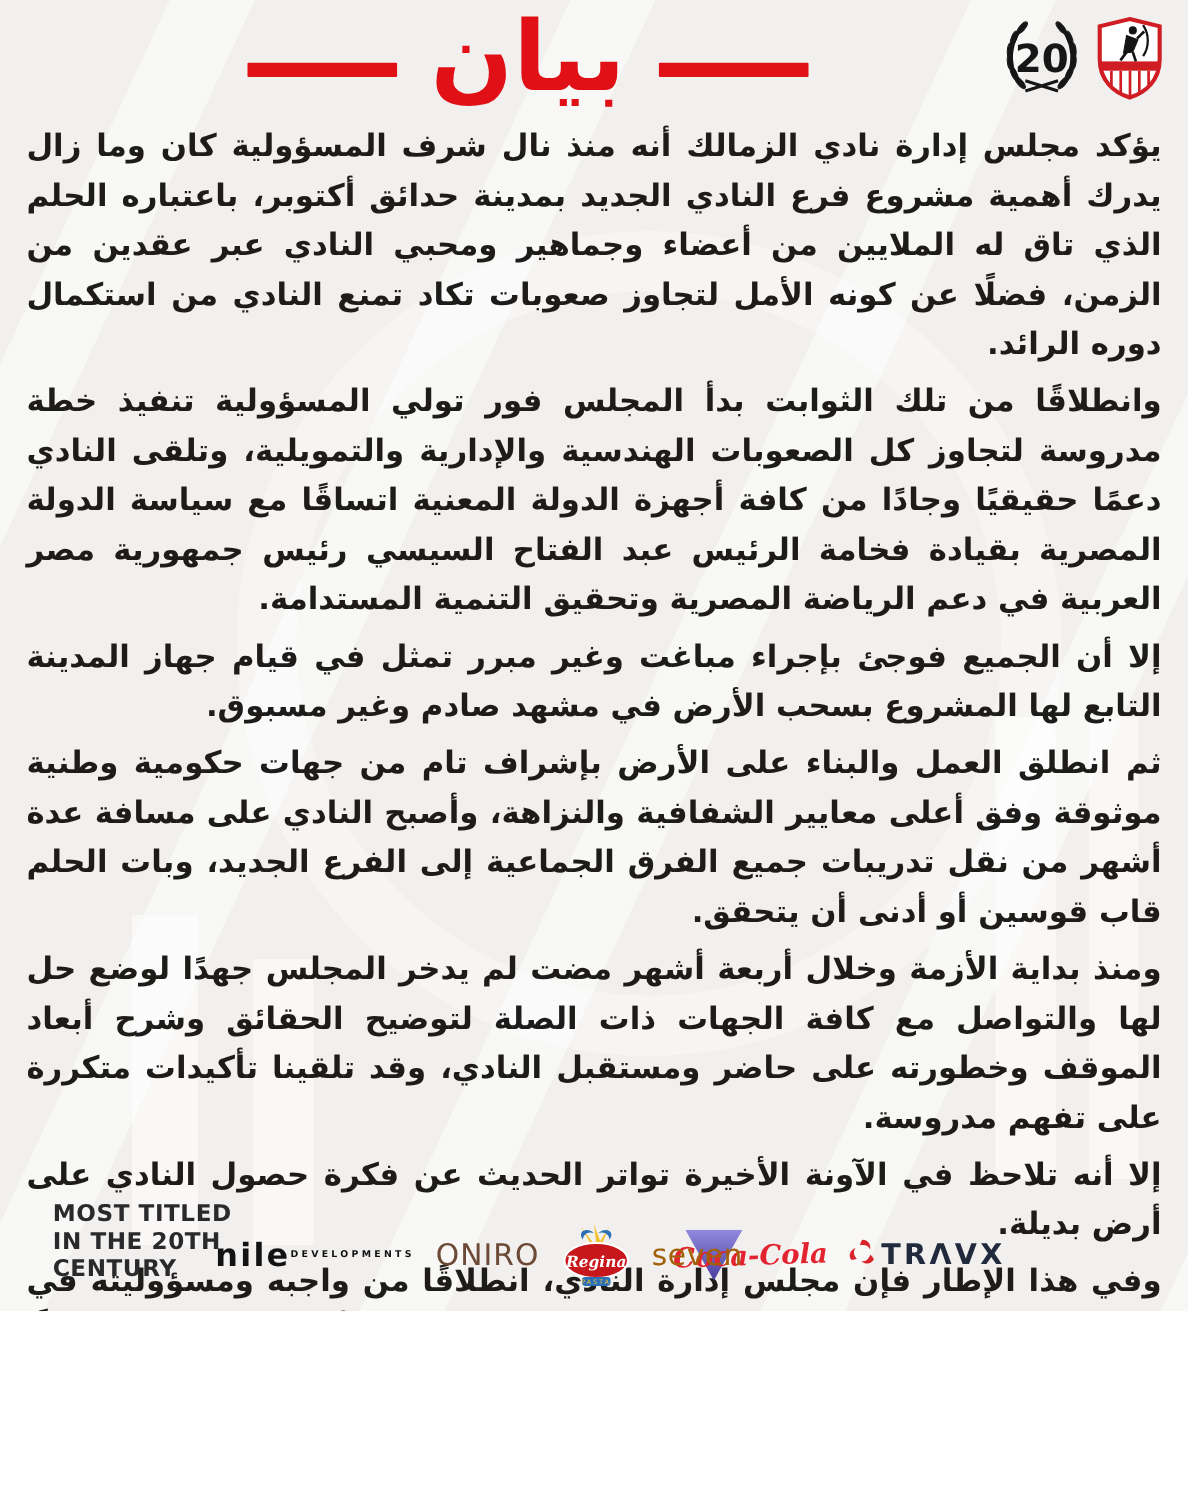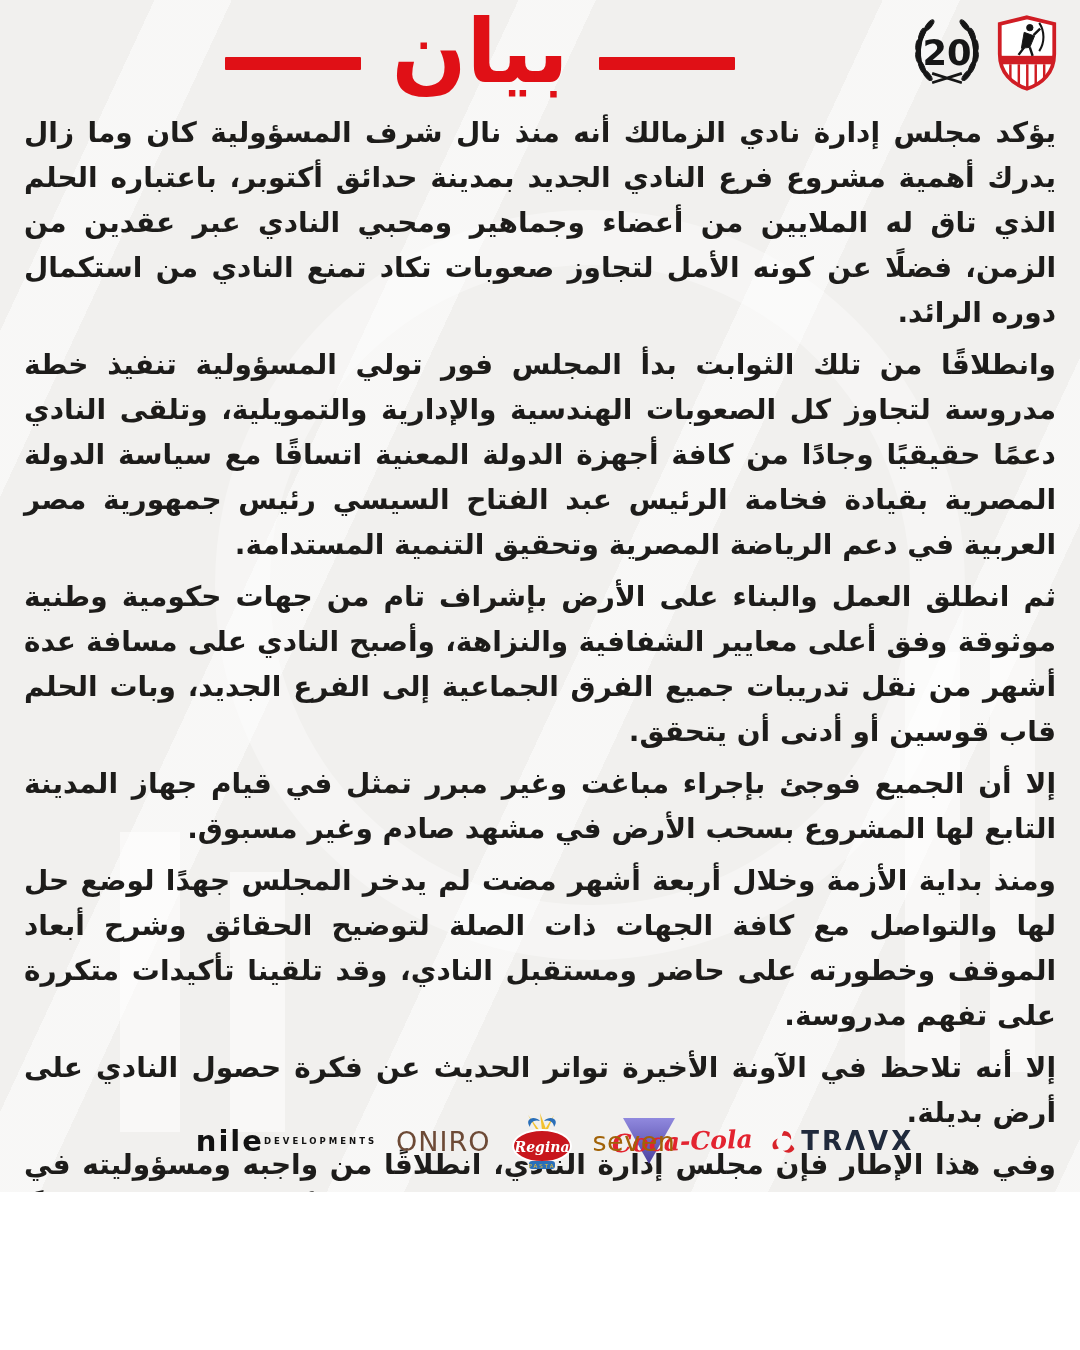--- a/index.html
+++ b/index.html
@@ -43,21 +43,21 @@
   .nile .l1{font-size:29px;font-weight:800;letter-spacing:2px;color:#121212;
     line-height:26px;}
   .nile .l2{font-size:8.5px;font-weight:bold;letter-spacing:3px;color:#121212;}
   .oniro{font-size:27px;font-weight:400;letter-spacing:1px;color:#6d4a36;}
   .seven{position:relative;width:94px;height:56px;}
   .seven .tri{position:absolute;left:30px;top:5px;}
   .seven .txt{position:absolute;left:0;top:13px;font-size:27px;
     font-weight:normal;color:#a16207;z-index:2;letter-spacing:.5px;}
   .coke{font-family:"DejaVu Serif",serif;font-style:italic;font-weight:bold;
     font-size:25px;color:#e32330;transform:rotate(-2deg);white-space:nowrap;}
-  .travx{display:flex;align-items:flex-end;gap:4px;}
+  .travx{display:flex;align-items:flex-start;gap:4px;}
   .travx .txt{font-size:26px;font-weight:800;letter-spacing:3px;color:#202a3c;}
 </style>
 </head>
 <body>
 
 <div class="canvas">
 
   <div class="bg-stripes"></div>
   <div class="wm-circle"></div>
   <div class="wm-bar" style="left:120px;bottom:60px;width:60px;height:300px;"></div>
@@ -118,28 +118,33 @@
             <path d="M40 22 L47 15 M30 35 L24 43 M36 35 L39 44" stroke-width="2.6" fill="none"></path>
           </g>
         </g>
       </svg>
     </div>
   </div>
 
   <div class="statement">
     <p>يؤكد مجلس إدارة نادي الزمالك أنه منذ نال شرف المسؤولية كان وما زال يدرك أهمية مشروع فرع النادي الجديد بمدينة حدائق أكتوبر، باعتباره الحلم الذي تاق له الملايين من أعضاء وجماهير ومحبي النادي عبر عقدين من الزمن، فضلًا عن كونه الأمل لتجاوز صعوبات تكاد تمنع النادي من استكمال دوره الرائد.</p>
     <p>وانطلاقًا من تلك الثوابت بدأ المجلس فور تولي المسؤولية تنفيذ خطة مدروسة لتجاوز كل الصعوبات الهندسية والإدارية والتمويلية، وتلقى النادي دعمًا حقيقيًا وجادًا من كافة أجهزة الدولة المعنية اتساقًا مع سياسة الدولة المصرية بقيادة فخامة الرئيس عبد الفتاح السيسي رئيس جمهورية مصر العربية في دعم الرياضة المصرية وتحقيق التنمية المستدامة.</p>
+    <p>إلا أن الجميع فوجئ بإجراء مباغت وغير مبرر تمثل في قيام جهاز المدينة التابع لها المشروع بسحب الأرض في مشهد صادم وغير مسبوق.</p>
     <p>ثم انطلق العمل والبناء على الأرض بإشراف تام من جهات حكومية وطنية موثوقة وفق أعلى معايير الشفافية والنزاهة، وأصبح النادي على مسافة عدة أشهر من نقل تدريبات جميع الفرق الجماعية إلى الفرع الجديد، وبات الحلم قاب قوسين أو أدنى أن يتحقق.</p>
-    <p>إلا أن الجميع فوجئ بإجراء مباغت وغير مبرر تمثل في قيام جهاز المدينة التابع لها المشروع بسحب الأرض في مشهد صادم وغير مسبوق.</p>
     <p>ومنذ بداية الأزمة وخلال أربعة أشهر مضت لم يدخر المجلس جهدًا لوضع حل لها والتواصل مع كافة الجهات ذات الصلة لتوضيح الحقائق وشرح أبعاد الموقف وخطورته على حاضر ومستقبل النادي، وقد تلقينا تأكيدات متكررة على تفهم مدروسة.</p>
     <p>إلا أنه تلاحظ في الآونة الأخيرة تواتر الحديث عن فكرة حصول النادي على أرض بديلة.</p>
     <p>وفي هذا الإطار فإن مجلس إدارة النادي، انطلاقًا من واجبه ومسؤوليته في صيانة حقوق ومصالح النادي وتحقيق طموحات وآمال أعضائه ومحبيه، فضلًا عن ثقته في عدالة وسلامة مطلبه، يؤكد الرفض التام لفكرة الأرض البديلة وتمسكه باستعادة الأرض واستكمال إنشاء فرع النادي، وسيواصل المجلس تحقيقًا لذلك الهدف اتخاذ كافة الخطوات على كافة المسارات.</p>
 
   </div>
 
+  <div class="most-titled">
+    <div>MOST TITLED</div>
+    <div>IN THE 20TH</div>
+    <div>CENTURY</div>
+  </div>
 
   <div class="sponsors">
 
     <div class="sp nile">
       <span class="l1">nile</span>
       <span class="l2">DEVELOPMENTS</span>
     </div>
 
     <div class="sp oniro">
       <span>ONIRO</span>

